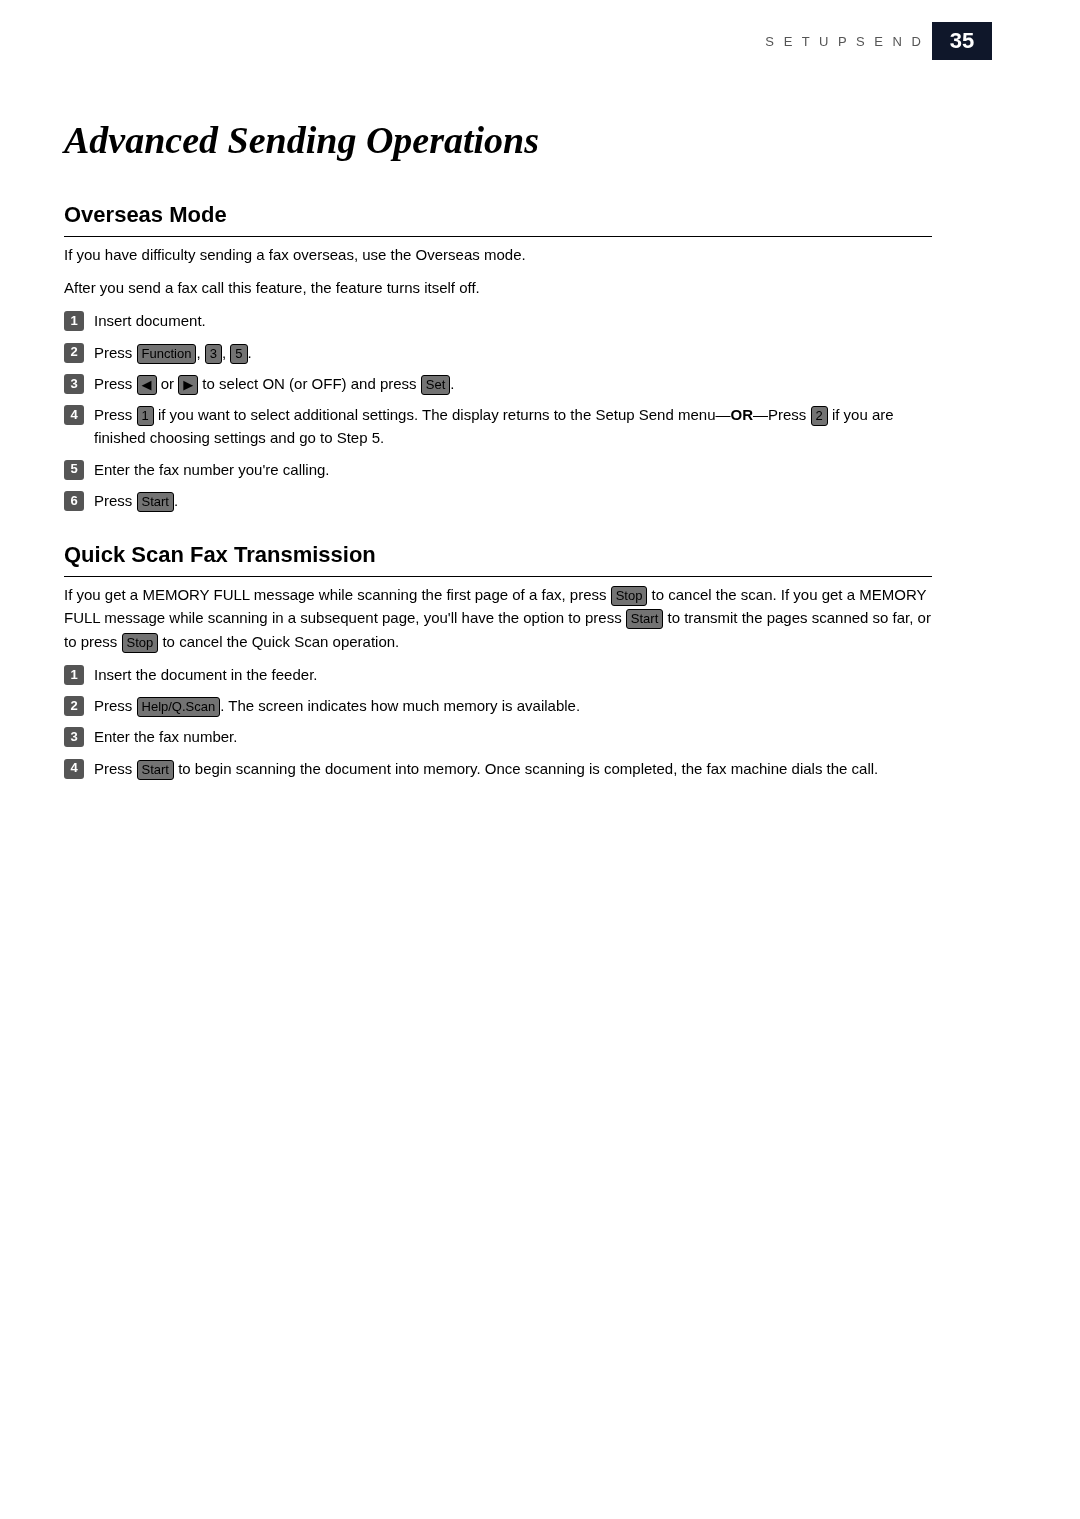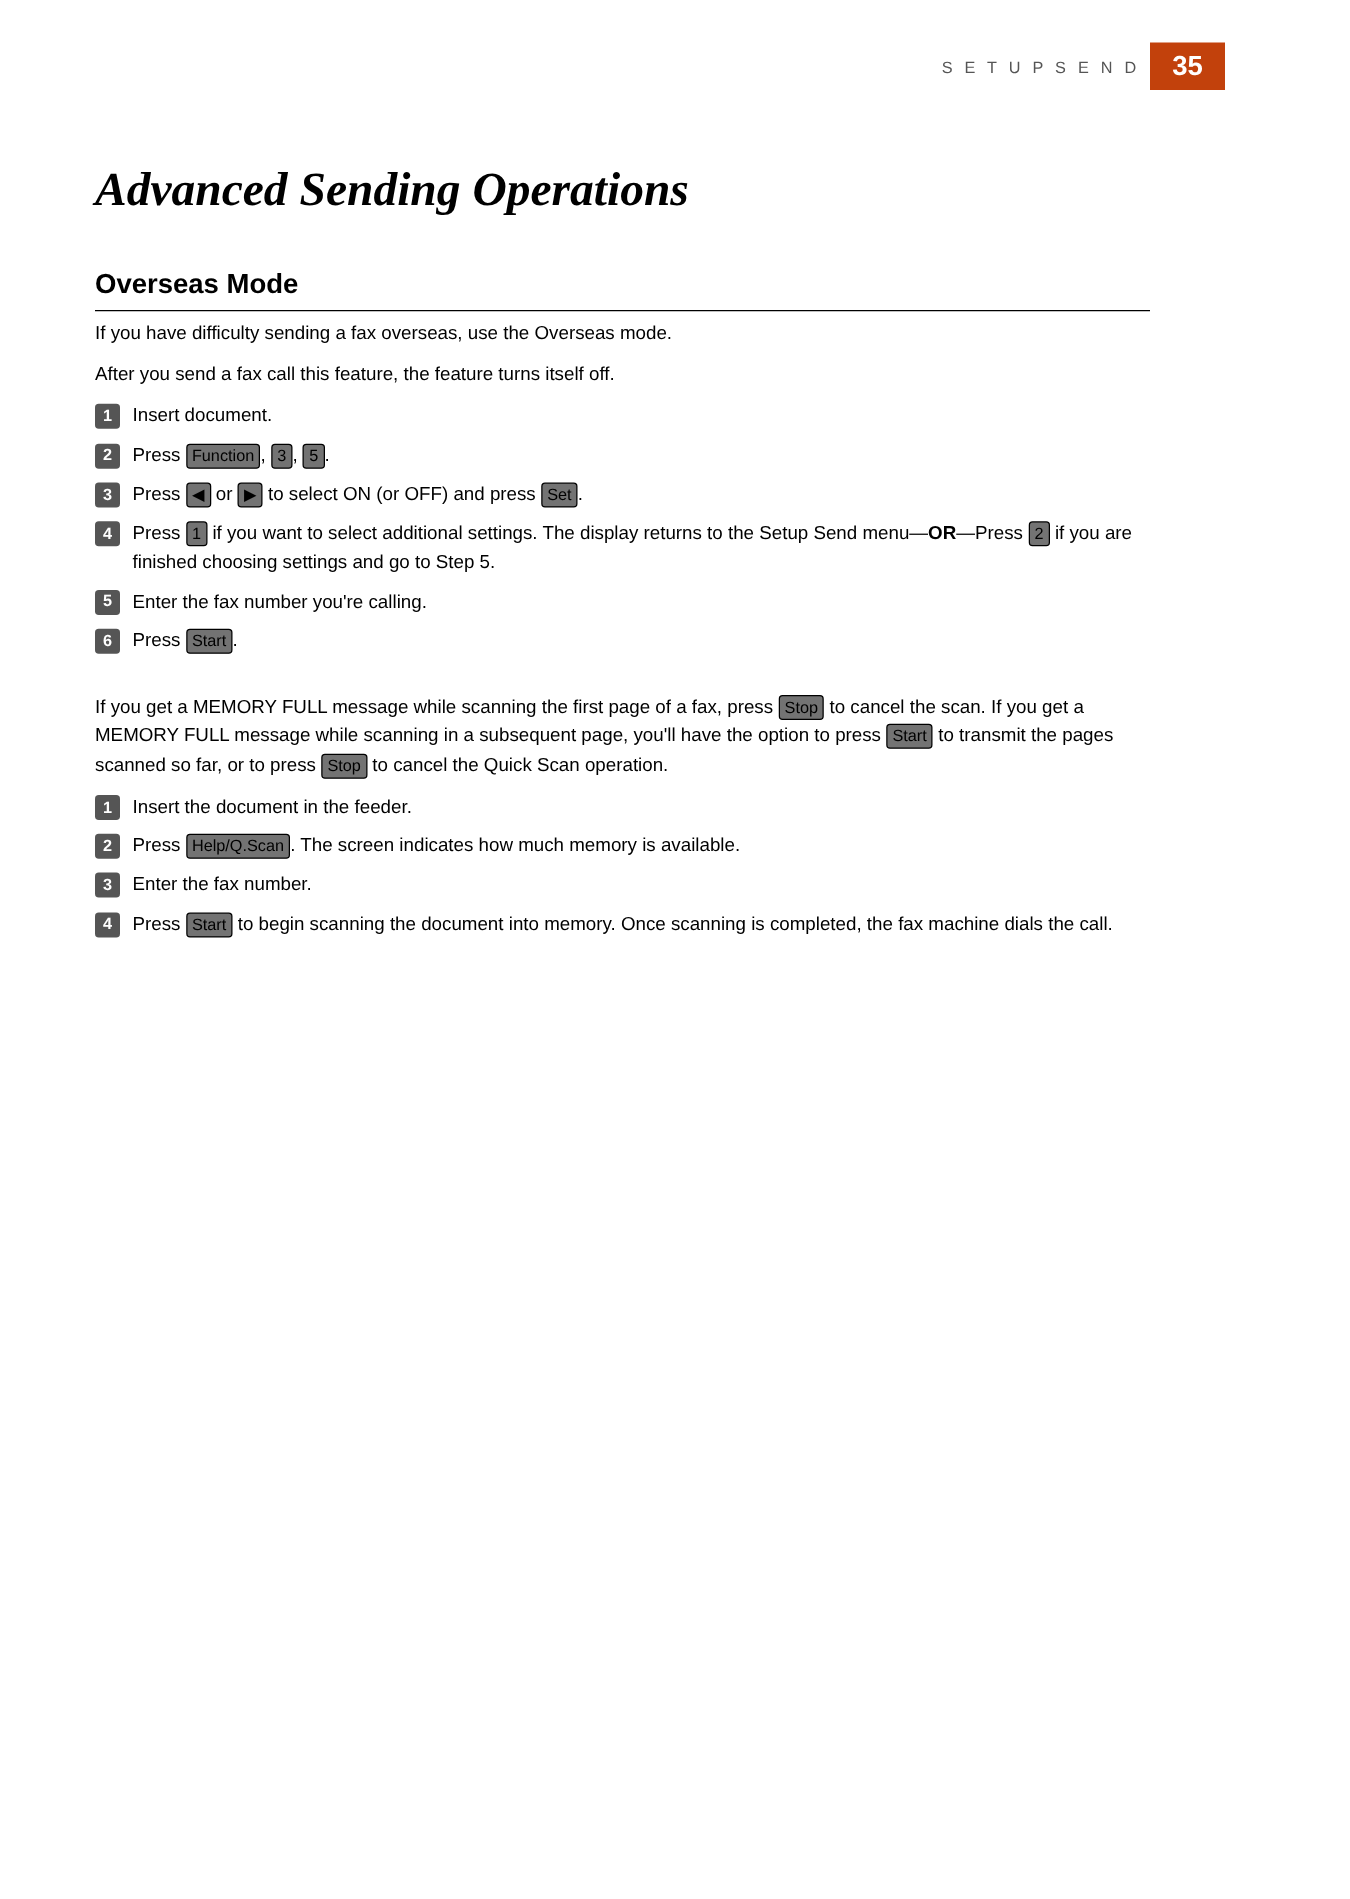--- a/index.html
+++ b/index.html
@@ -16,42 +16,42 @@
       width: 1080px;
       min-height: 1519px;
       position: relative;
     }
 
     .page-container {
       width: 996px;
       min-height: 1519px;
       background: #ffffff;
       position: relative;
-      padding: 16px;
+      padding: 4px;
     }
 
     
     .header {
       display: flex;
       justify-content: flex-end;
       align-items: center;
       padding: 18px 0 0 0;
       margin-right: 0;
     }
 
     .header-text {
       font-size: 13px;
       letter-spacing: 3px;
       color: #555555;
       font-weight: normal;
       margin-right: 8px;
     }
 
     .page-number-box {
-      background: #c2410c;
+      background: #0f172a;
       color: #ffffff;
       font-size: 22px;
       font-weight: bold;
       padding: 6px 16px;
       min-width: 60px;
       text-align: center;
     }
 
     
     .dots-divider {
@@ -233,20 +233,21 @@
           <span class="step-number">6</span>
           <span class="step-content">
             Press <span class="key-btn">Start</span>.
           </span>
         </li>
 
       </ul>
     </div>
 
     <div class="section-gap">
+      <div class="section-heading">Quick Scan Fax Transmission</div>
 
 
       <p class="body-text">
         If you get a MEMORY FULL message while scanning the first page of a fax, press <span class="key-btn">Stop</span> to cancel the scan.  If you get a MEMORY FULL message while scanning in a subsequent page, you'll have the option to press <span class="key-btn">Start</span> to transmit the pages scanned so far, or to press <span class="key-btn">Stop</span> to cancel the Quick Scan operation.
       </p>
 
       <ul class="steps-list">
 
         <li class="step-item">
           <span class="step-number">1</span>

